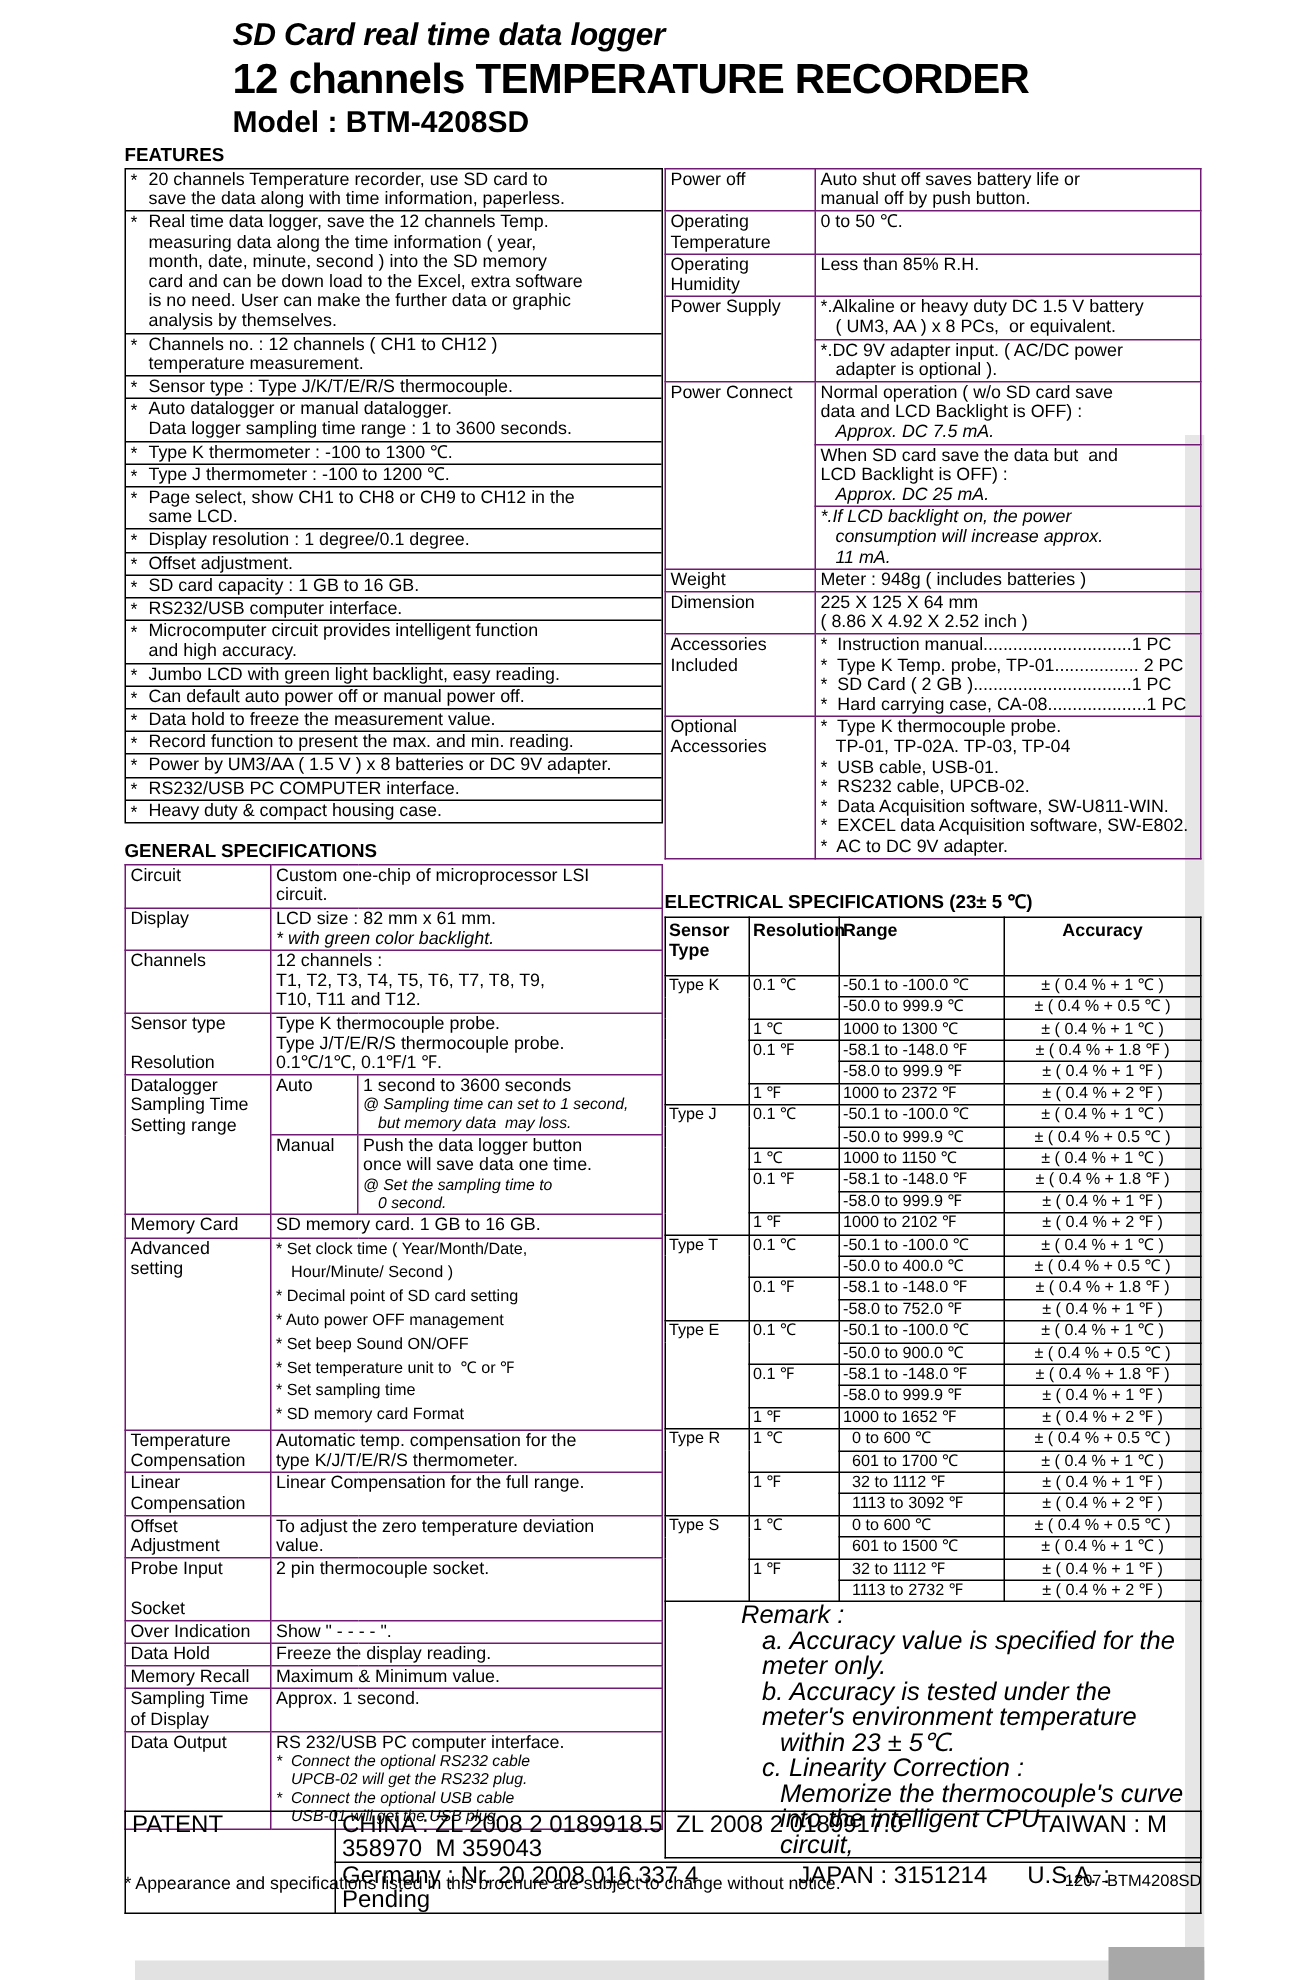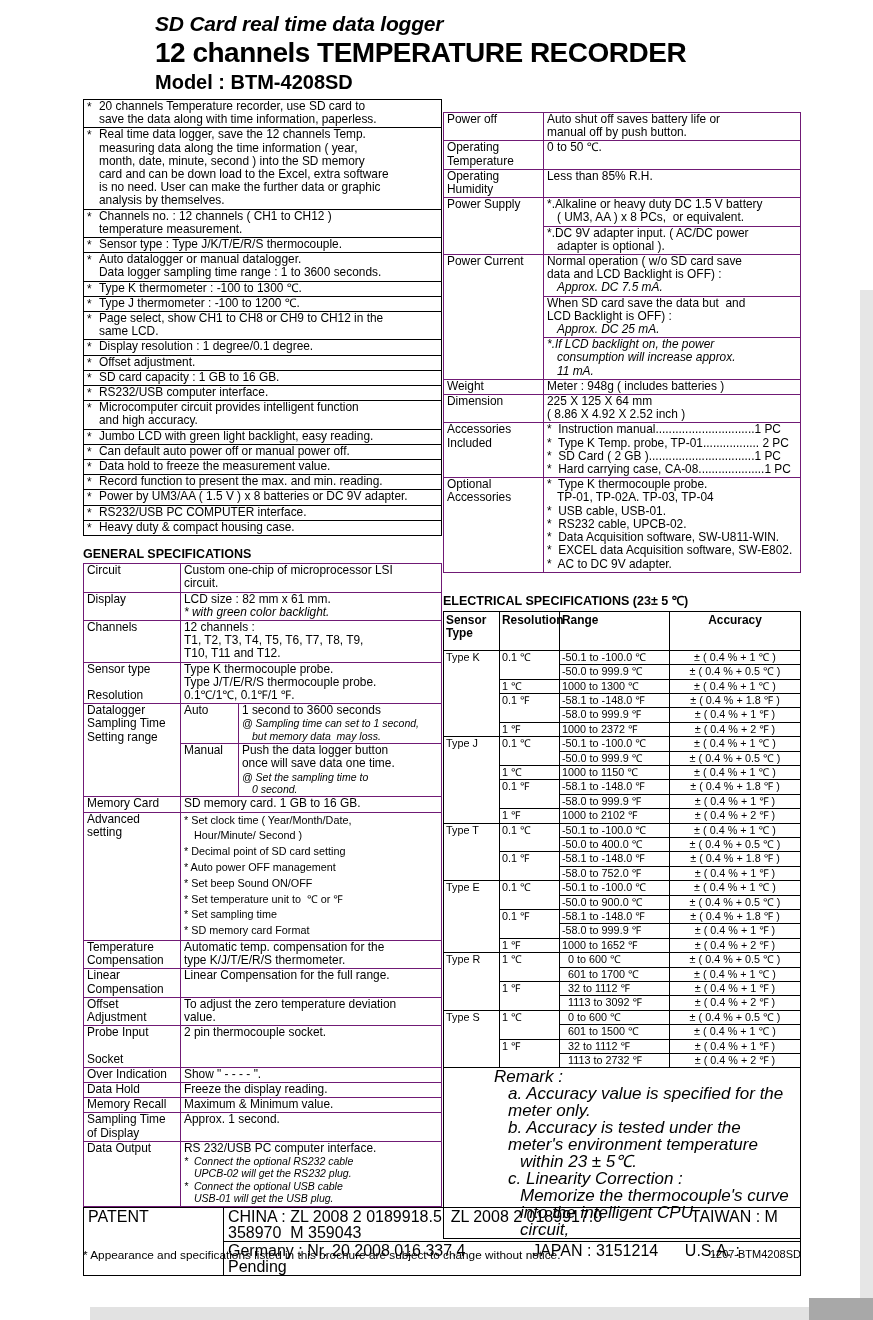--- a/index.html
+++ b/index.html
@@ -1,16 +1,16 @@
 <!DOCTYPE html>
 <html><head>
 <meta charset="utf-8">
 <style>
   html,body{margin:0;padding:0;background:#fff;}
-  .page{position:relative;width:873px;height:1320px;background:#ffffff;color:#000;
+  .page{position:relative;width:803px;height:1320px;background:#ffffff;color:#000;
         font-family:"Liberation Sans",sans-serif;overflow:hidden;}
   
   .edge-r{position:absolute;right:0;top:290px;width:13px;height:1030px;background:#e6e6e6;}
   .edge-b{position:absolute;left:90px;bottom:0;width:783px;height:13px;background:#e2e2e2;}
   .corner{position:absolute;right:0;bottom:0;width:64px;height:22px;background:#a8a8a8;}
 
   header{position:absolute;left:155px;top:12px;}
   .tagline{font-size:21px;font-weight:bold;font-style:italic;letter-spacing:-0.2px;}
   .title{font-size:28px;font-weight:bold;margin-top:1px;letter-spacing:-0.5px;}
   .model{font-size:20px;font-weight:bold;margin-top:2px;}
@@ -70,20 +70,21 @@
   <div class="edge-b"></div>
   <div class="corner"></div>
 
   <header>
     <div class="tagline">SD Card real time data logger</div>
     <div class="title">12 channels TEMPERATURE RECORDER</div>
     <div class="model">Model : BTM-4208SD</div>
   </header>
 
   <div class="left-col">
+    <div class="sec-heading">FEATURES</div>
     <div class="features-box" id="features-box">
         <div class="feat">
           <span class="star">*</span>
           <div class="line">20 channels Temperature recorder, use SD card to</div>
           <div class="line">save the data along with time information, paperless.</div>
         </div>
         <div class="feat">
           <span class="star">*</span>
           <div class="line">Real time data logger, save the 12 channels Temp.</div>
           <div class="line">measuring data along the time information ( year,</div>
@@ -399,21 +400,21 @@
             </td>
           </tr>
           <tr>
             <td class="val">
               <div class="line">*.DC 9V adapter input. ( AC/DC power</div>
               <div class="line ind1">adapter is optional ).</div>
             </td>
           </tr>
           <tr>
             <td class="lbl" rowspan="3">
-              <div class="line">Power Current</div>
+              <div class="line">Power Connect</div>
             </td>
             <td class="val">
               <div class="line">Normal operation ( w/o SD card save</div>
               <div class="line">data and LCD Backlight is OFF) :</div>
               <div class="line i ind1">Approx. DC 7.5 mA.</div>
             </td>
           </tr>
           <tr>
             <td class="val">
               <div class="line">When SD card save the data but  and</div>

